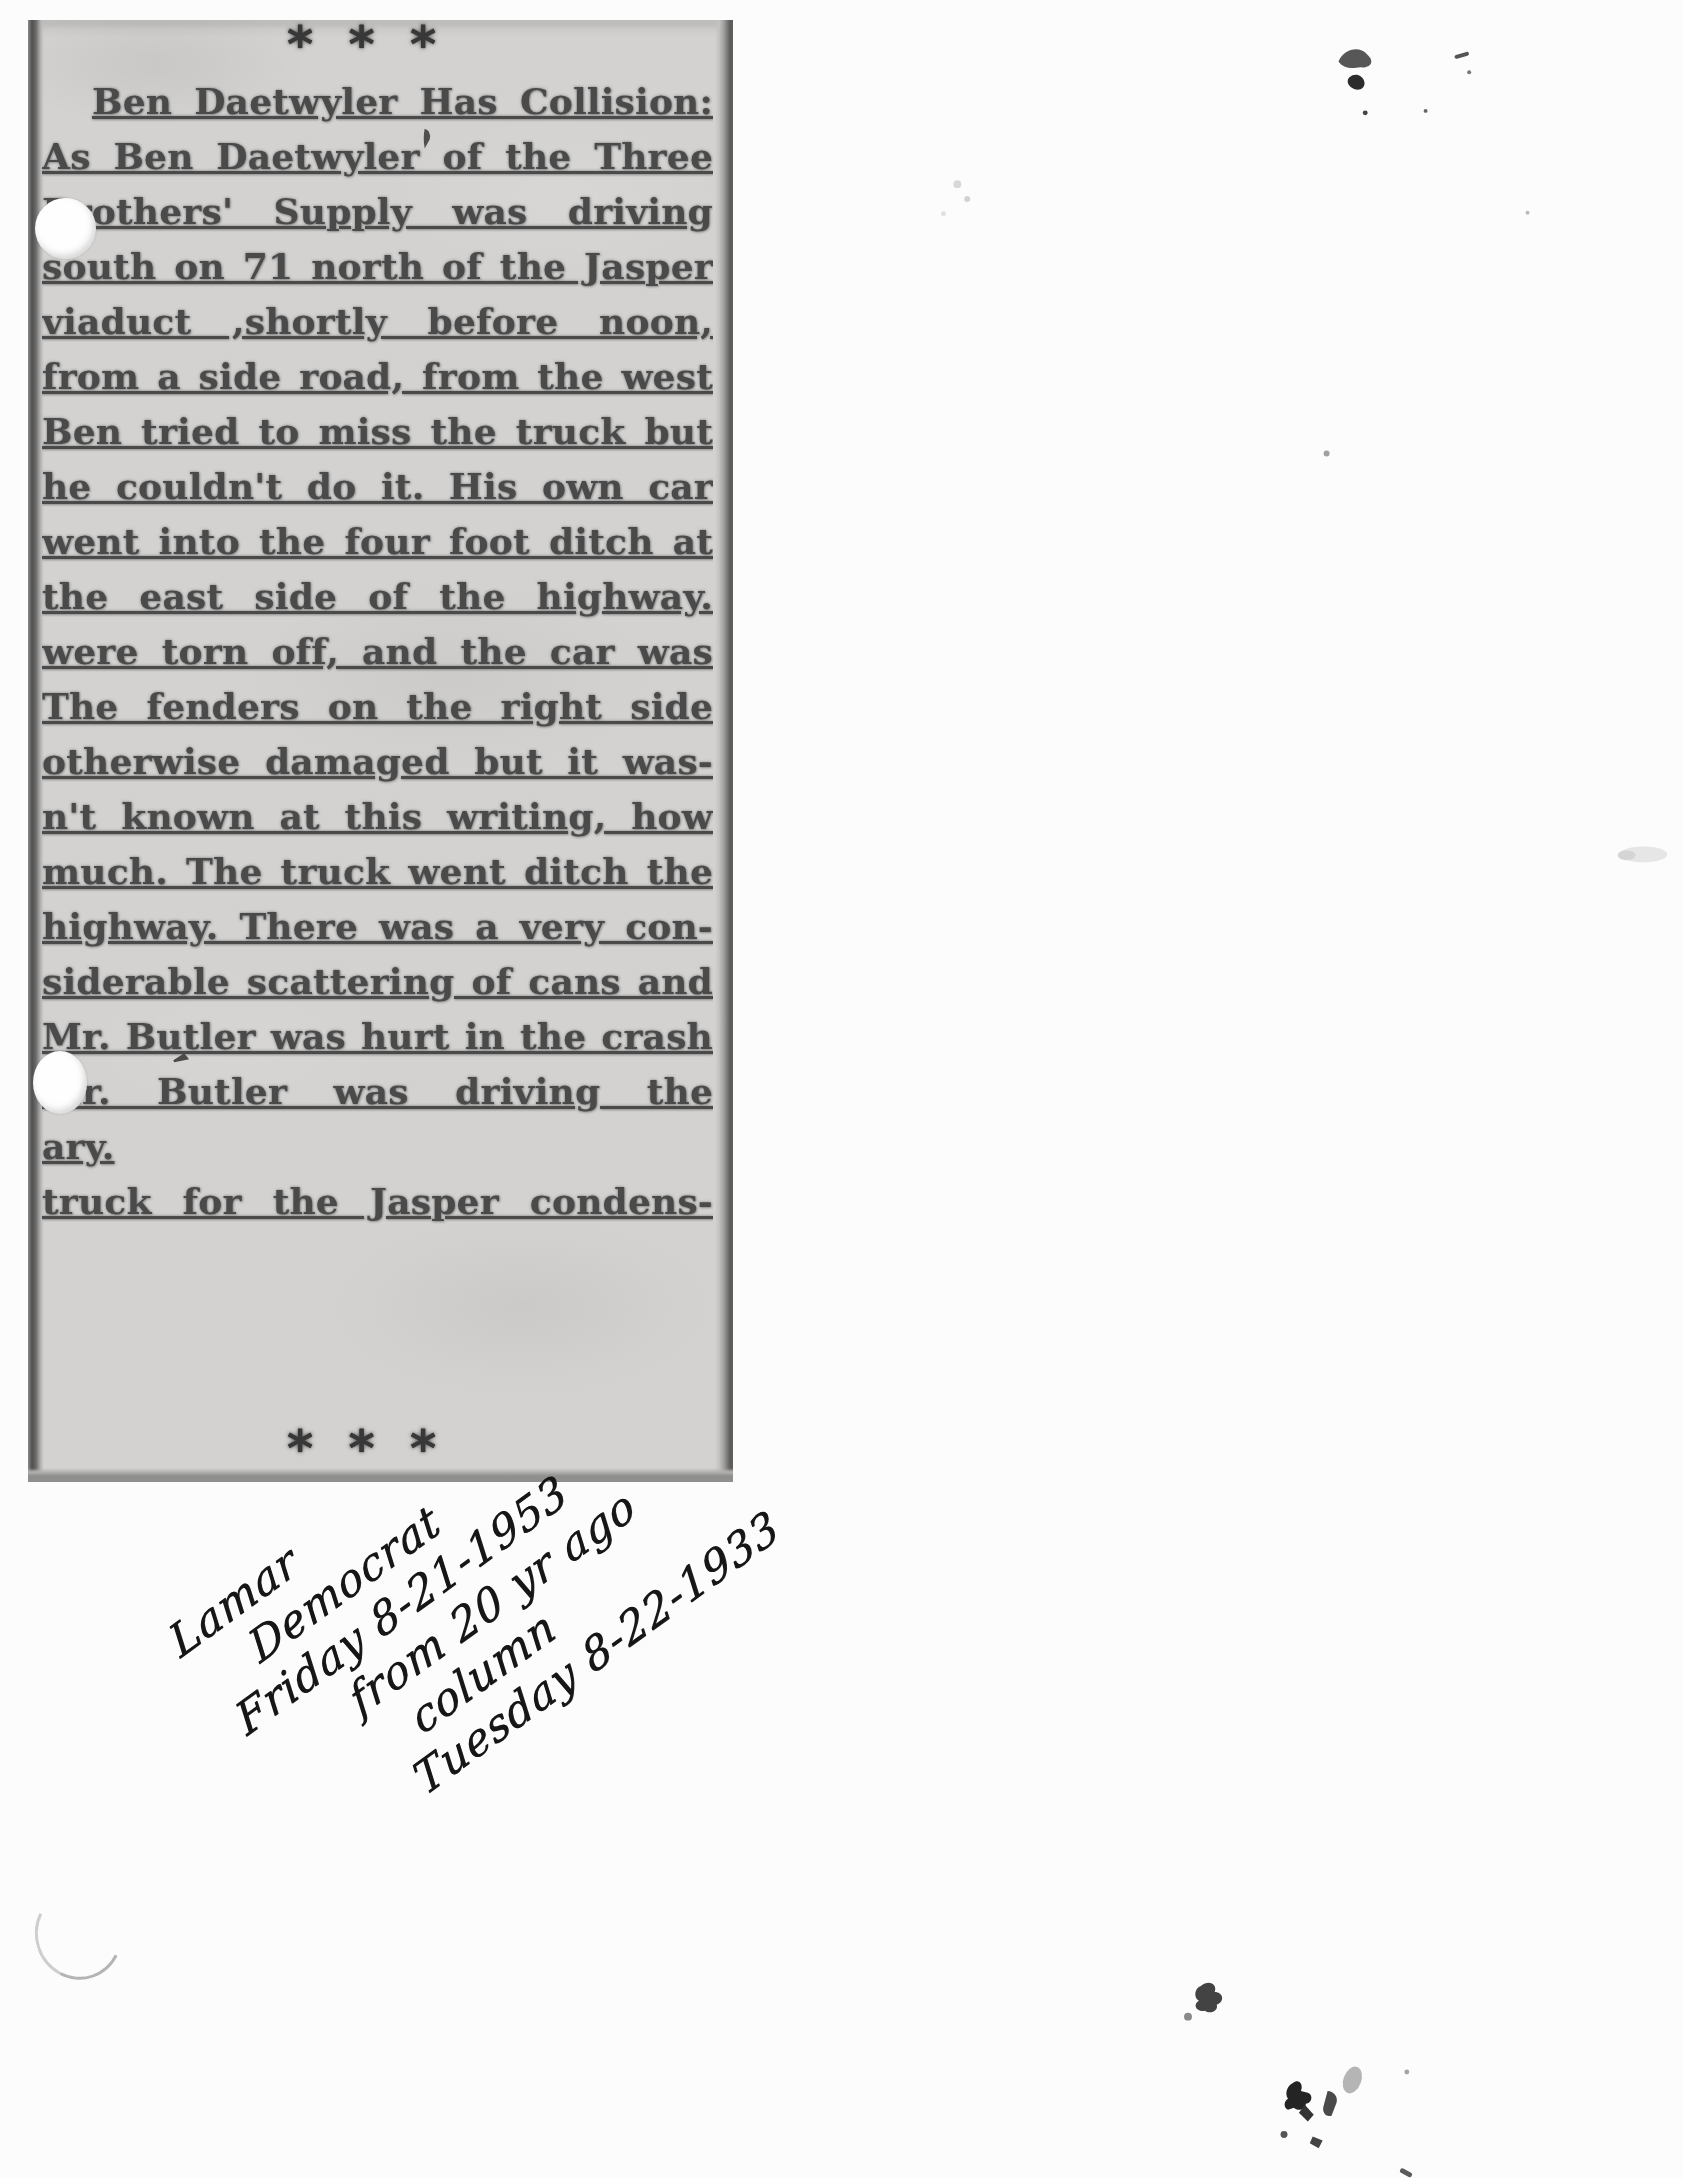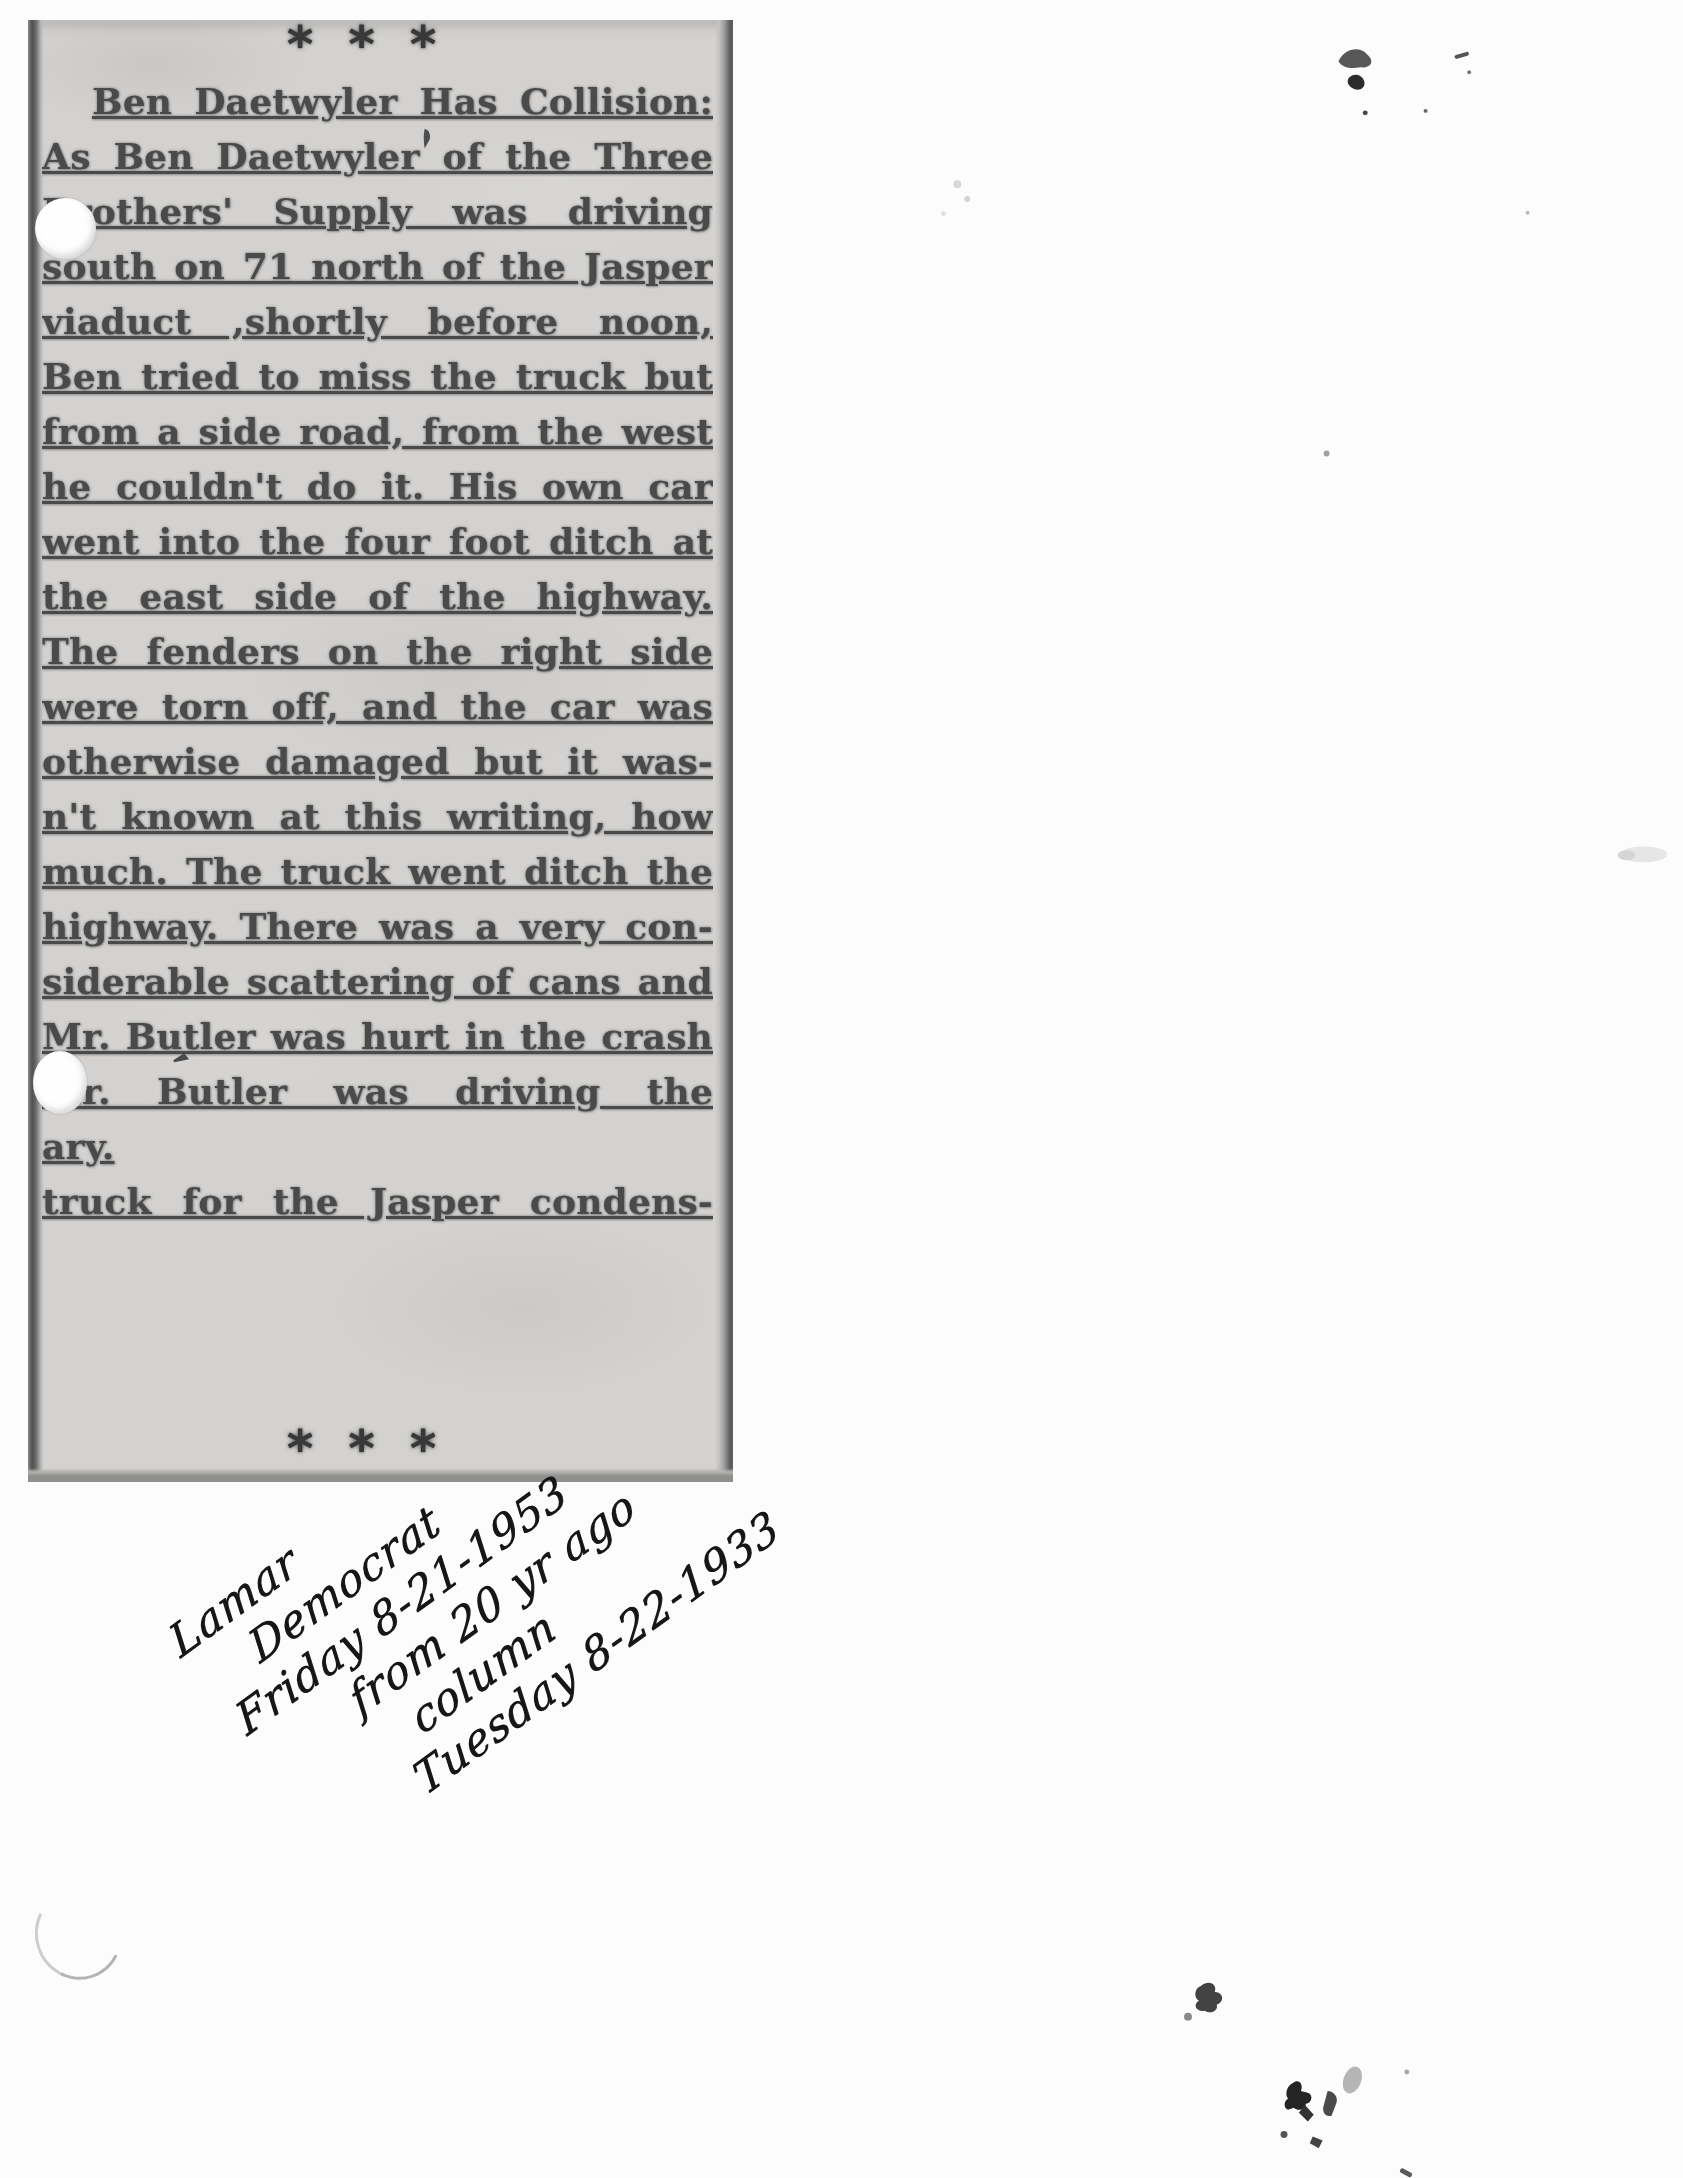--- a/index.html
+++ b/index.html
@@ -105,27 +105,27 @@
     <div class="edge-bottom"></div>
 
     <div class="separator sep-top">* * *</div>
 
     <div class="article">
       <div class="ln headline">Ben Daetwyler Has Collision:</div>
       <div class="ln">As Ben Daetwyler of the Three</div>
       <div class="ln">Brothers' Supply was driving</div>
       <div class="ln">south on 71 north of the Jasper</div>
       <div class="ln">viaduct ,shortly before noon,</div>
+      <div class="ln">from a side road, from the west</div>
       <div class="ln">Ben tried to miss the truck but</div>
-      <div class="ln">from a side road, from the west</div>
       <div class="ln">he couldn't do it. His own car</div>
       <div class="ln">went into the four foot ditch at</div>
       <div class="ln">the east side of the highway.</div>
+      <div class="ln">were torn off, and the car was</div>
       <div class="ln">The fenders on the right side</div>
-      <div class="ln">were torn off, and the car was</div>
       <div class="ln">otherwise damaged but it was-</div>
       <div class="ln">n't known at this writing, how</div>
       <div class="ln">much. The truck went ditch the</div>
       <div class="ln">highway. There was a very con-</div>
       <div class="ln">siderable scattering of cans and</div>
       <div class="ln">Mr. Butler was hurt in the crash</div>
       <div class="ln">Mr. Butler was driving the</div>
       <div class="ln last">ary.</div>
       <div class="ln">truck for the Jasper condens-</div>
     </div>

